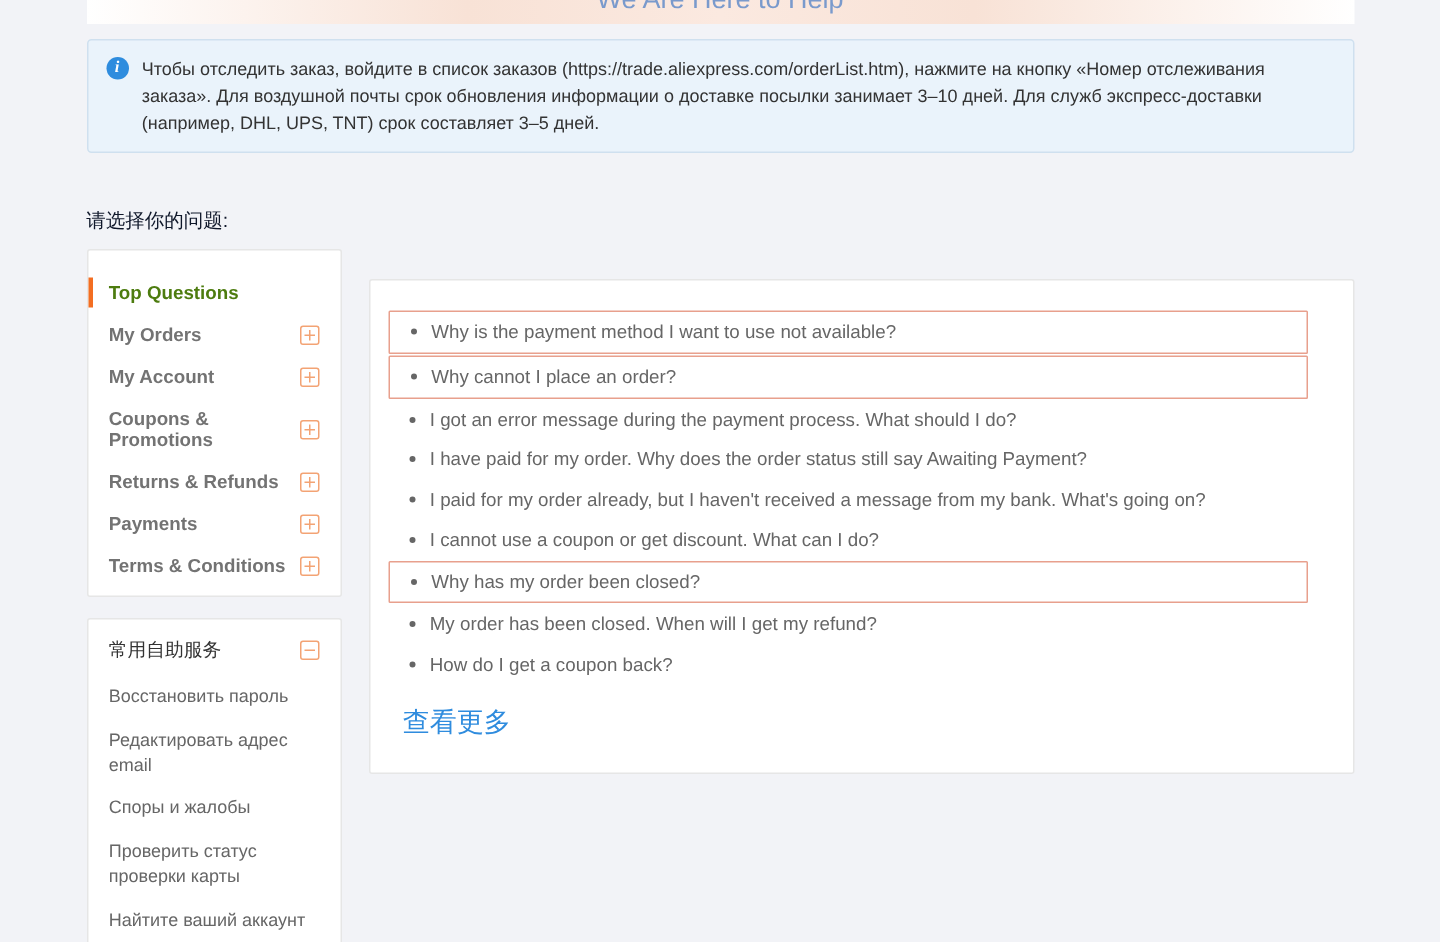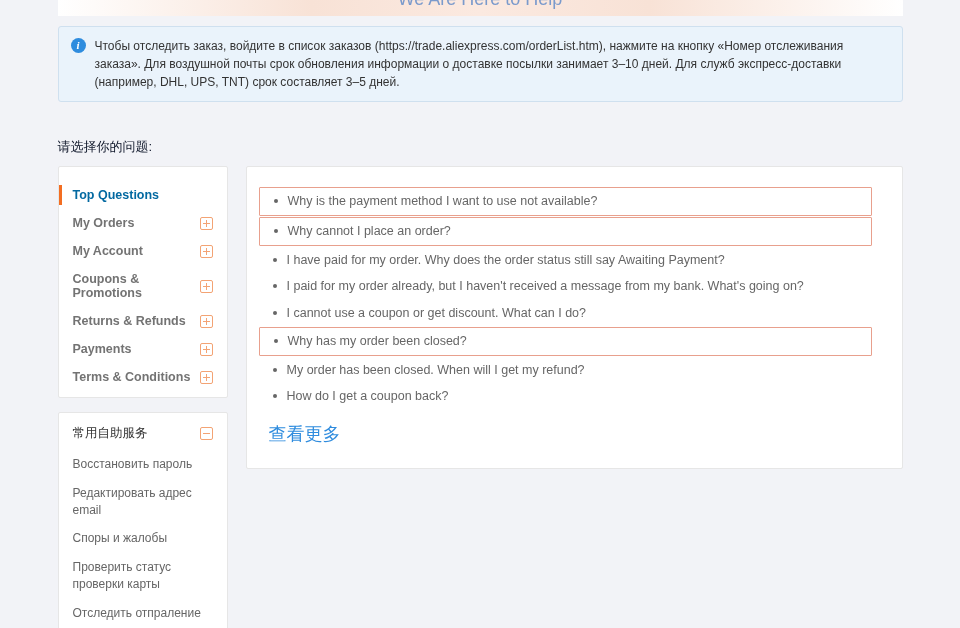--- a/index.html
+++ b/index.html
@@ -86,21 +86,21 @@
     padding: 7px 14px 7px 14px;
     font-size: 12.5px;
     font-weight: bold;
     color: #737373;
     cursor: pointer;
     display: flex;
     align-items: center;
     justify-content: space-between;
   }
   .cat-item.active {
-    color: #0369a1;
+    color: #4d7c0f;
   }
   .cat-item.active::before {
     content: "";
     position: absolute;
     left: 0;
     top: 4px;
     bottom: 4px;
     width: 3px;
     background: #f36e22;
   }
@@ -141,20 +141,21 @@
     color: #666;
     padding: 6px 0;
     cursor: pointer;
     line-height: 1.4;
   }
   .main {
     flex: 1;
   }
   .questions-card {
     padding: 20px 30px 20px 12px;
+    margin-top: 20px;
   }
   .question-list {
     list-style: none;
   }
   .question-item {
     position: relative;
     padding: 4px 0 4px 28px;
     font-size: 12.5px;
     color: #666;
     cursor: pointer;
@@ -232,30 +233,32 @@
       <div class="card selfservice-card">
         <div class="selfservice-title">
           <span>常用自助服务</span>
           <span class="expand-icon minus"></span>
         </div>
         <div id="selfservice-items">
             <div class="selfservice-item">Восстановить пароль</div>
             <div class="selfservice-item">Редактировать адрес email</div>
             <div class="selfservice-item">Споры и жалобы</div>
             <div class="selfservice-item">Проверить статус проверки карты</div>
+            <div class="selfservice-item">Найтите ваший аккаунт</div>
             <div class="selfservice-item">Отследить отпраление</div>
           </div>
       </div>
     </div>
 
     <div class="main">
       <div class="card questions-card">
         <ul class="question-list" id="question-list">
             <li class="question-item boxed">Why is the payment method I want to use not available?</li>
             <li class="question-item boxed">Why cannot I place an order?</li>
+            <li class="question-item">I got an error message during the payment process. What should I do?</li>
             <li class="question-item">I have paid for my order. Why does the order status still say Awaiting Payment?</li>
             <li class="question-item">I paid for my order already, but I haven't received a message from my bank. What's going on?</li>
             <li class="question-item">I cannot use a coupon or get discount. What can I do?</li>
             <li class="question-item boxed">Why has my order been closed?</li>
             <li class="question-item">My order has been closed. When will I get my refund?</li>
             <li class="question-item">How do I get a coupon back?</li>
           </ul>
         <div class="see-more">查看更多</div>
       </div>
     </div>

